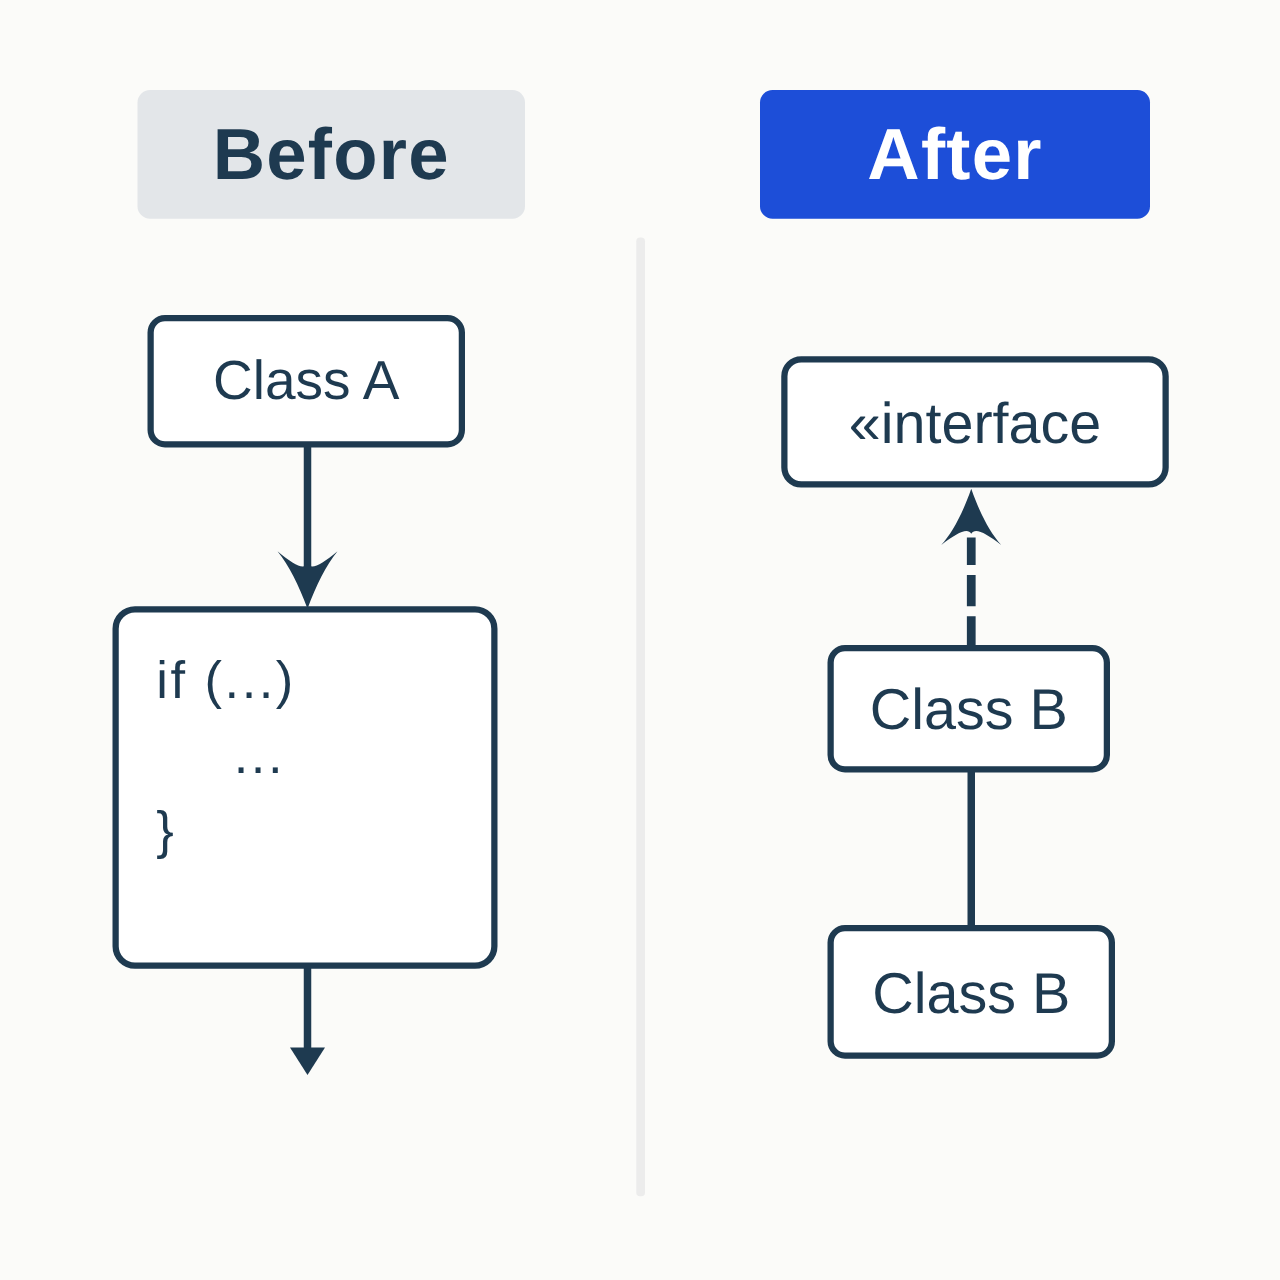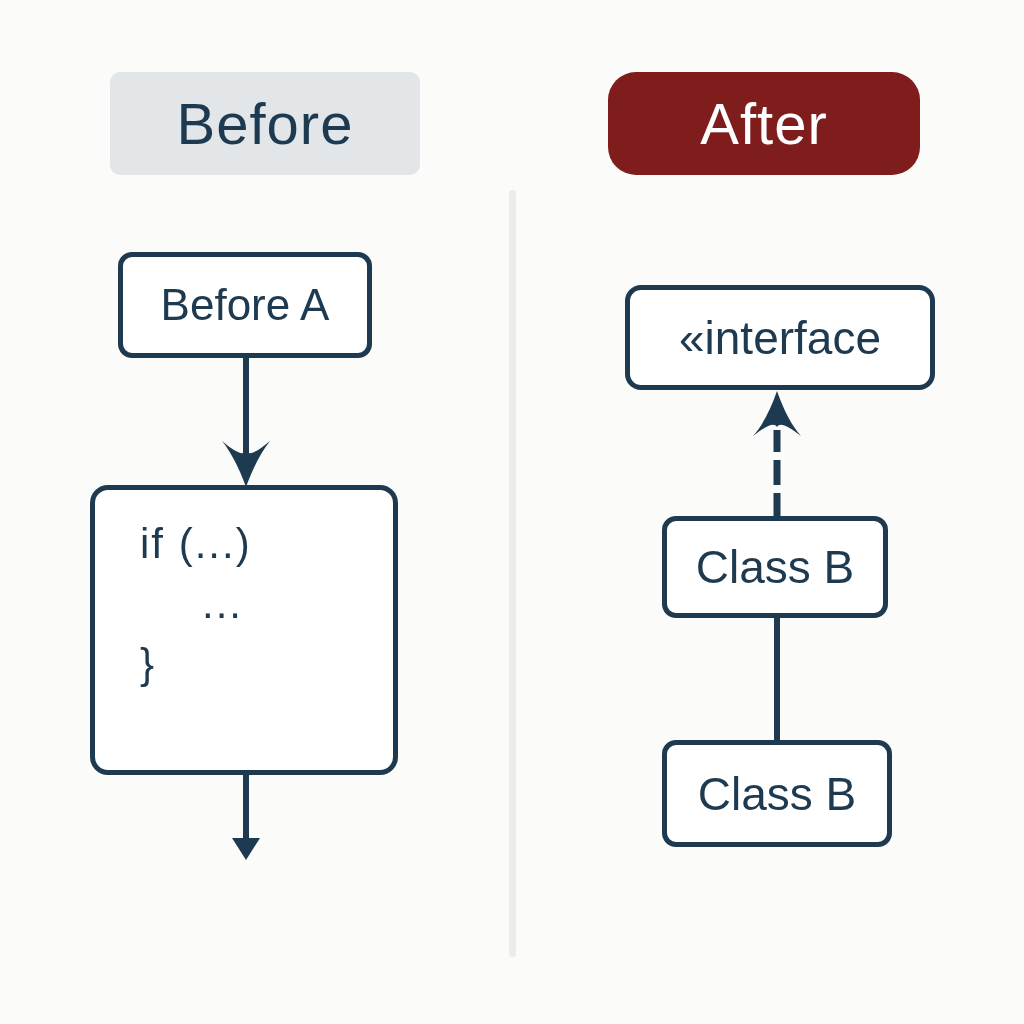--- a/index.html
+++ b/index.html
@@ -25,37 +25,36 @@
     width: 1024px; height: 1024px;
     z-index: 1;
     pointer-events: none;
   }
   .section-label {
     position: absolute;
     display: flex;
     align-items: center;
     justify-content: center;
     border-radius: 10px;
-    font-weight: normal;
+    font-weight: bold;
     font-size: 58px;
     letter-spacing: 1px;
     z-index: 2;
   }
   .before-label {
     left: 110px; top: 72px;
     width: 310px; height: 103px;
     background: #e3e6e9;
     color: #1e3a50;
   }
   .after-label {
     left: 608px; top: 72px;
     width: 312px; height: 103px;
-    background: #7f1d1d;
+    background: #1d4ed8;
     color: #ffffff;
-    border-radius: 28px;
   }
   .node {
     position: absolute;
     box-sizing: border-box;
     background: #ffffff;
     border: 5px solid #1e3a50;
     border-radius: 14px;
     display: flex;
     align-items: center;
     justify-content: center;
@@ -73,21 +72,20 @@
     border-radius: 18px;
     align-items: flex-start;
     justify-content: flex-start;
   }
   .code {
     padding: 24px 0 0 30px;
     font-size: 42px;
     line-height: 60px;
     letter-spacing: 2px;
     color: #1e3a50;
-    margin-left: 15px;
   }
   .code-line.indent { padding-left: 62px; }
 </style>
 </head>
 <body>
 
 <div class="canvas">
 
   <div class="divider"></div>
 
@@ -111,21 +109,21 @@
     </g>
 
     <g>
       <line x1="777" y1="616" x2="777" y2="742" stroke="#1e3a50" stroke-width="6"></line>
     </g>
   </svg>
 
   <div class="section-label before-label">Before</div>
 
   <div class="node class-a">
-    <span>Before A</span>
+    <span>Class A</span>
   </div>
 
   <div class="node code-box">
     <div class="code">
       <div class="code-line">if (...)</div>
       <div class="code-line indent">...</div>
       <div class="code-line">}</div>
     </div>
   </div>
 

